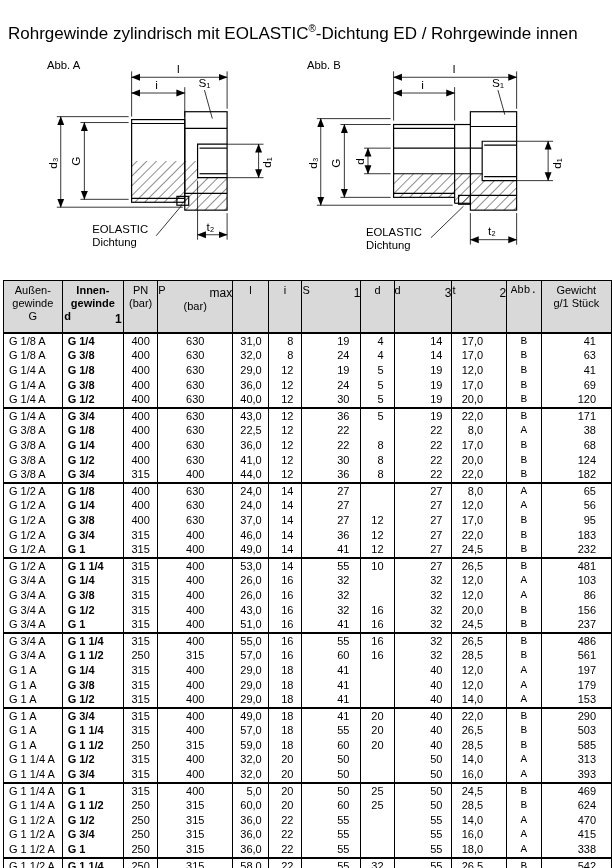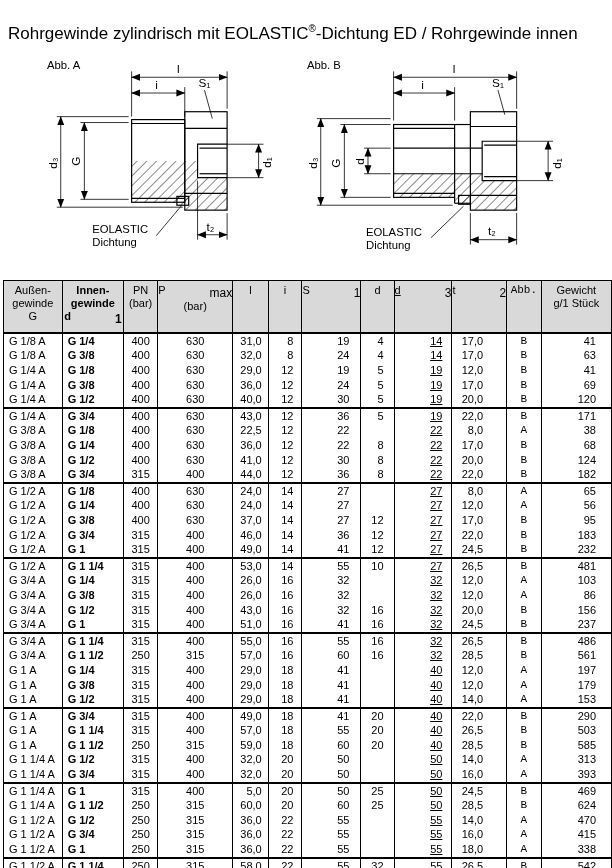--- a/index.html
+++ b/index.html
@@ -24,21 +24,21 @@
   td{font-size:11px;height:14.6px;line-height:14.6px;padding:0;}
   tbody+tbody{border-top:2px solid #000;}
   .c0{width:62px;text-align:left;padding-left:5px;}
   .c1{width:63px;text-align:left;padding-left:5px;font-weight:bold;}
   .c2{width:39px;text-align:center;}
   .c3{width:36px;text-align:center;}
   .c4{width:39px;text-align:right;padding-right:6px;}
   .c5{width:40px;text-align:right;padding-right:8px;}
   .c6{width:38px;text-align:right;padding-right:11px;}
   .c7{width:38px;text-align:right;padding-right:10px;}
-  .c8{width:38px;text-align:right;padding-right:9px;text-decoration:underline;}
+  .c8{width:38px;text-align:right;padding-right:9px;}
   .c9{width:39px;text-align:right;padding-right:23px;}
   .c10{width:38px;text-align:center;font-family:Liberation Mono, monospace;}
   .c11{width:82px;text-align:right;padding-right:15px;}
   th.c0,th.c1,th.c2,th.c3,th.c4,th.c5,th.c6,th.c7,th.c8,th.c9,th.c10,th.c11{text-align:center;padding-left:0;padding-right:0;}
 </style>
 </head>
 <body>
 
 <div class="title"><span>Rohrgewinde zylindrisch mit EOLASTIC</span><sup>®</sup><span>-Dichtung ED / Rohrgewinde innen</span></div>
 

